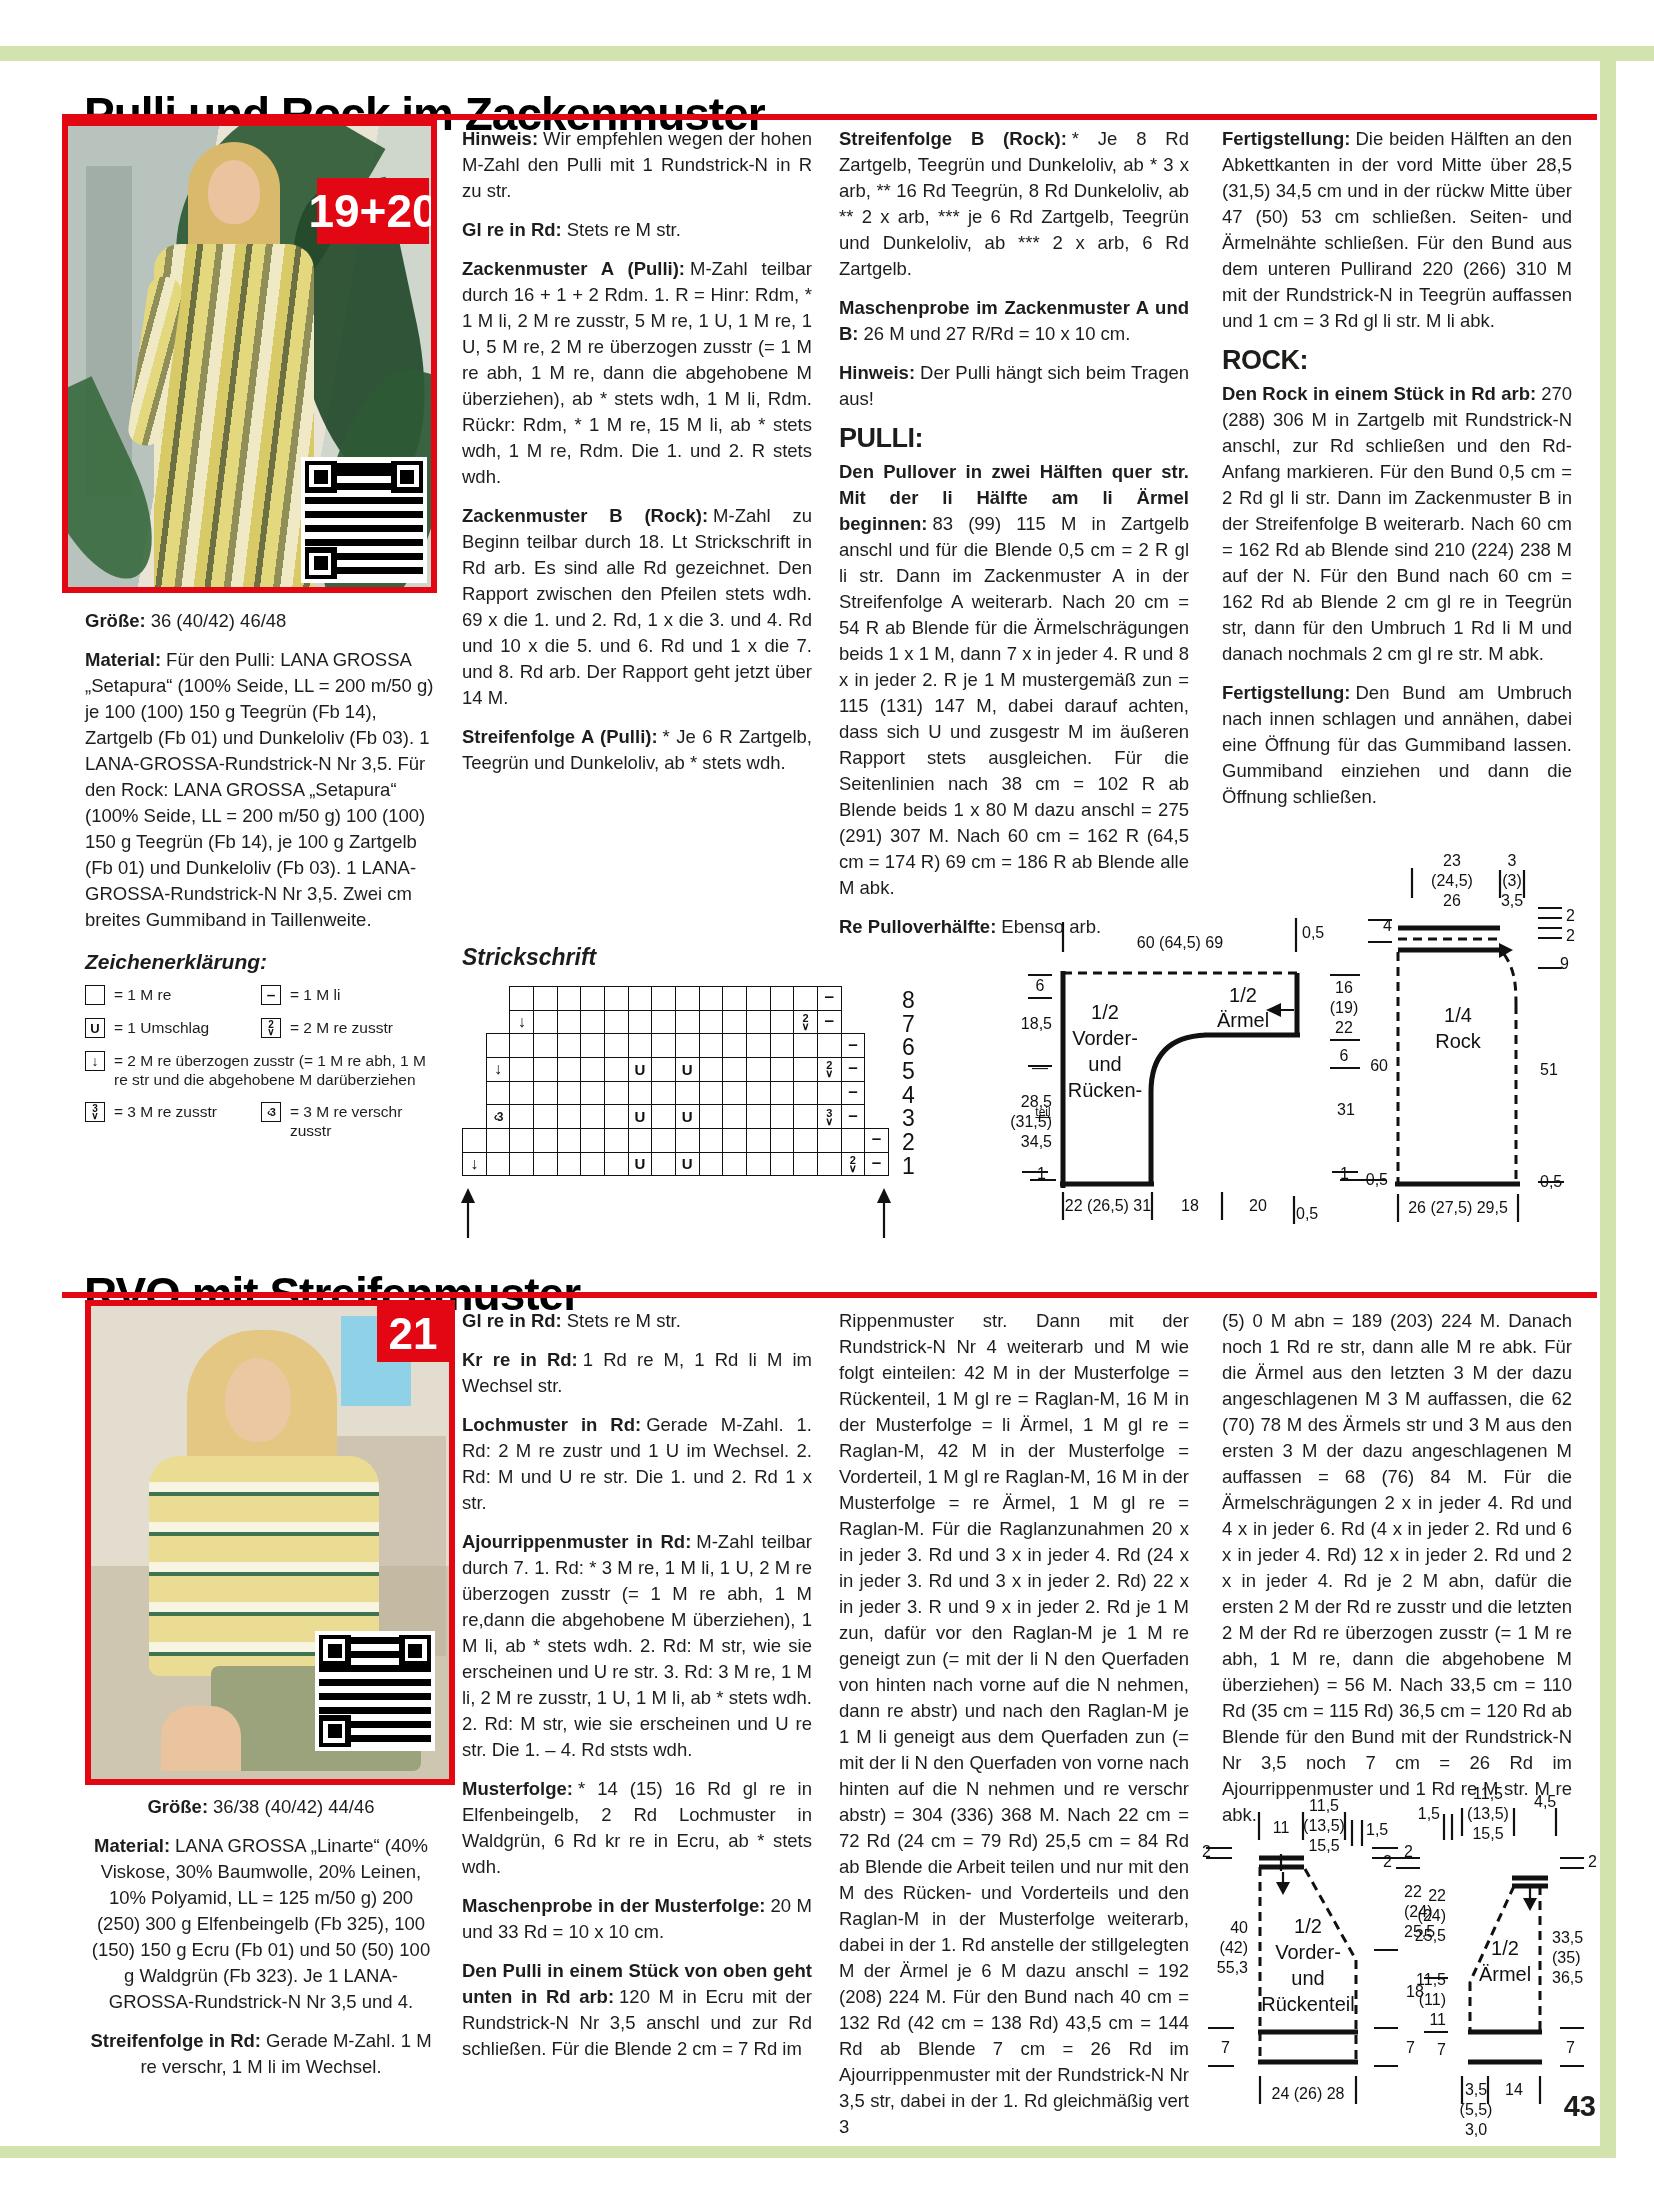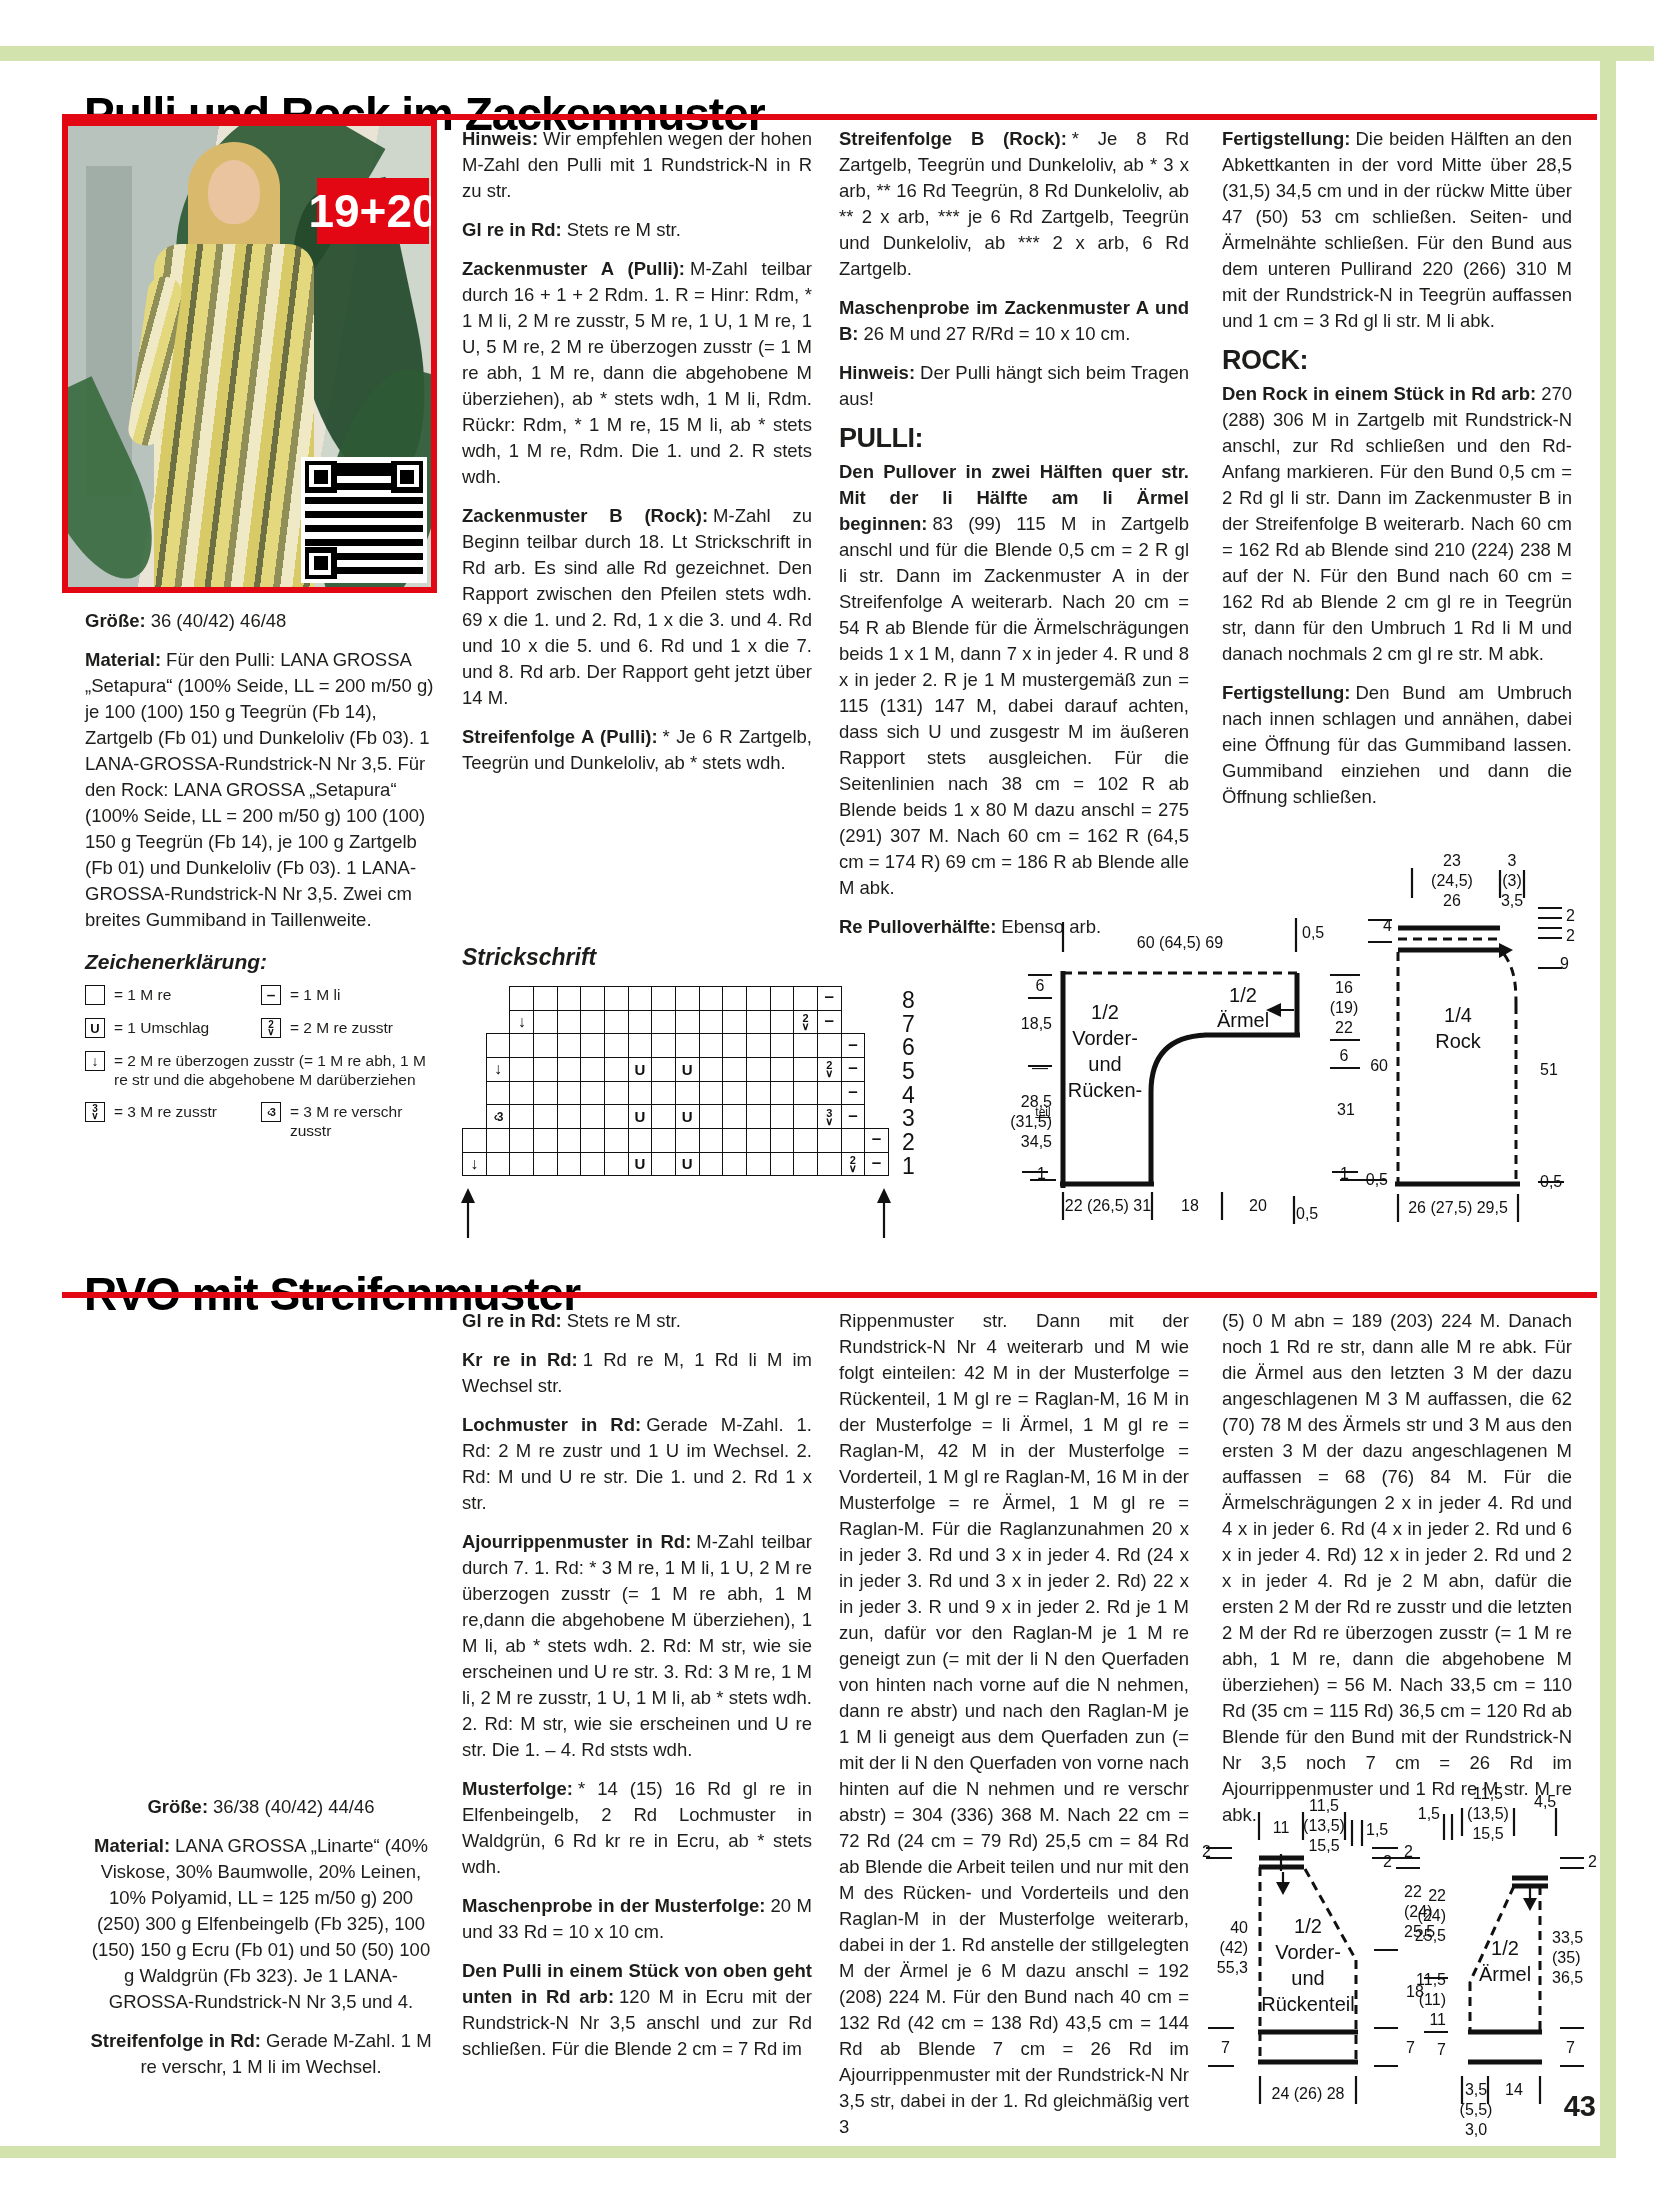--- a/index.html
+++ b/index.html
@@ -294,20 +294,35 @@
   <div class="col" style="left:1222px;top:126px;width:350px;" id="s1c4">
       <p class="para"><b class="lead">Fertigstellung:</b><span>Die beiden Hälften an den Abkettkanten in der vord Mitte über 28,5 (31,5) 34,5 cm und in der rückw Mitte über 47 (50) 53 cm schließen. Seiten- und Ärmelnähte schließen. Für den Bund aus dem unteren Pullirand 220 (266) 310 M mit der Rundstrick-N in Teegrün auffassen und 1 cm = 3 Rd gl li str. M li abk.</span></p>
       <h3 class="subhead">ROCK:</h3>
       <p class="para"><b class="lead">Den Rock in einem Stück in Rd arb:</b><span>270 (288) 306 M in Zartgelb mit Rundstrick-N anschl, zur Rd schließen und den Rd-Anfang markieren. Für den Bund 0,5 cm = 2 Rd gl li str. Dann im Zackenmuster B in der Streifenfolge B weiterarb. Nach 60 cm = 162 Rd ab Blende sind 210 (224) 238 M auf der N. Für den Bund nach 60 cm = 162 Rd ab Blende 2 cm gl re in Teegrün str, dann für den Umbruch 1 Rd li M und danach nochmals 2 cm gl re str. M abk.</span></p>
       <p class="para"><b class="lead">Fertigstellung:</b><span>Den Bund am Umbruch nach innen schlagen und annähen, dabei eine Öffnung für das Gummiband lassen. Gummiband einziehen und dann die Öffnung schließen.</span></p>
     </div>
 
   <h1 class="sec-title" style="top:1236px;">RVO mit Streifenmuster</h1>
   <div class="redrule" style="top:1292px;"></div>
 
+  <div class="photo" style="left:85px;top:1300px;width:358px;height:473px;">
+    <div class="art">
+      <div class="blob" style="position:absolute;inset:0;background:linear-gradient(180deg,#e3ddd0 0 55%,#cfc6b2 55% 100%);"></div>
+      <div class="blob" style="position:absolute;left:250px;top:10px;width:70px;height:90px;background:#8fd2e8;"></div>
+      <div class="blob" style="position:absolute;left:235px;top:130px;width:120px;height:220px;background:#b9ab91;opacity:.5;"></div>
+      <div class="blob" style="position:absolute;left:96px;top:24px;width:150px;height:230px;background:#e4c782;border-radius:70px 70px 40px 40px;"></div>
+      <div class="blob" style="position:absolute;left:134px;top:52px;width:66px;height:84px;background:#ecc8a2;border-radius:50% 50% 46% 46%;"></div>
+      <div class="blob" style="position:absolute;left:58px;top:150px;width:230px;height:220px;border-radius:30px 30px 10px 10px;
+           background:repeating-linear-gradient(180deg,#eadc92 0 26px,#f8f4e2 26px 36px,#3f7352 36px 40px);"></div>
+      <div class="blob" style="position:absolute;left:120px;top:360px;width:210px;height:105px;background:#9aa37c;border-radius:8px;"></div>
+      <div class="blob" style="position:absolute;left:70px;top:400px;width:80px;height:65px;background:#e9c49e;border-radius:30px 30px 0 0;"></div>
+    </div>
+    <div class="badge" style="right:0;top:0;width:72px;height:56px;font-size:44px;">21</div>
+    <div class="qr" style="right:14px;bottom:28px;width:112px;height:112px;"></div>
+  </div>
 
   <div class="col" style="left:85px;top:1794px;width:352px;text-align:center;">
     <p class="para"><b class="lead">Größe:</b><span>36/38 (40/42) 44/46</span></p>
     <p class="para"><b class="lead">Material:</b><span>LANA GROSSA „Linarte“ (40% Viskose, 30% Baumwolle, 20% Leinen, 10% Polyamid, LL = 125 m/50 g) 200 (250) 300 g Elfenbeingelb (Fb 325), 100 (150) 150 g Ecru (Fb 01) und 50 (50) 100 g Waldgrün (Fb 323). Je 1 LANA-GROSSA-Rundstrick-N Nr 3,5 und 4.</span></p>
     <p class="para"><b class="lead">Streifenfolge in Rd:</b><span>Gerade M-Zahl. 1 M re verschr, 1 M li im Wechsel.</span></p>
   </div>
 
   <div class="col" style="left:462px;top:1308px;width:350px;" id="s2c2">
       <p class="para"><b class="lead">Gl re in Rd:</b><span>Stets re M str.</span></p>
       <p class="para"><b class="lead">Kr re in Rd:</b><span>1 Rd re M, 1 Rd li M im Wechsel str.</span></p>

